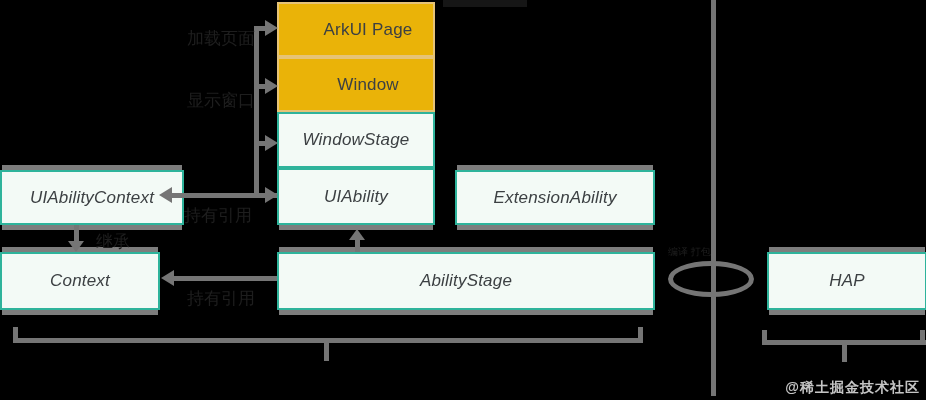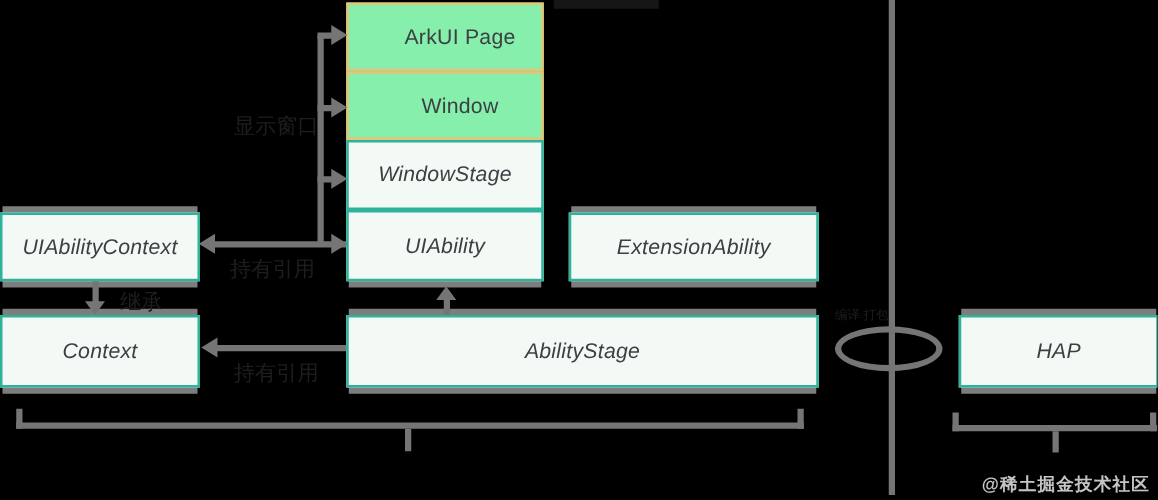--- a/index.html
+++ b/index.html
@@ -1,21 +1,21 @@
 <!DOCTYPE html>
 <html><head>
 <meta charset="utf-8">
 <style>
   html,body{margin:0;padding:0;background:#000;}
   #canvas{position:relative;width:926px;height:400px;background:#000;overflow:hidden;
           font-family:"Liberation Sans","DejaVu Sans",sans-serif;}
   .box{position:absolute;box-sizing:border-box;display:flex;align-items:center;justify-content:center;
        font-size:17px;color:#3c4043;letter-spacing:.2px;}
   .teal{background:#f3faf6;border:2px solid #2eb39b;font-style:italic;}
-  .yellow{background:#86efac;border:2px solid #e6c377;padding-left:24px;}
+  .yellow{background:#eab308;border:2px solid #e6c377;padding-left:24px;}
   .shadow-both{box-shadow:0 7px 0 -2px #7d7d7d,0 -7px 0 -2px #7d7d7d;}
   .shadow-bottom{box-shadow:0 7px 0 -2px #7d7d7d;}
   .line{position:absolute;background:#757575;}
   .arr{position:absolute;width:0;height:0;}
   .arr-right{border-top:8px solid transparent;border-bottom:8px solid transparent;border-left:13px solid #757575;}
   .arr-left{border-top:8px solid transparent;border-bottom:8px solid transparent;border-right:13px solid #757575;}
   .arr-down{border-left:8px solid transparent;border-right:8px solid transparent;border-top:11px solid #757575;}
   .arr-up{border-left:8px solid transparent;border-right:8px solid transparent;border-bottom:11px solid #757575;}
   .edge-label{position:absolute;font-size:17px;color:#1e1e1e;white-space:nowrap;}
   .ellipse{position:absolute;left:668px;top:261px;width:86px;height:36px;box-sizing:border-box;
@@ -39,21 +39,21 @@
   <div class="box yellow" style="left:277px;top:57px;width:158px;height:55px;">
     <span>Window</span>
   </div>
   <div class="box teal" style="left:277px;top:112px;width:158px;height:56px;">
     <span>WindowStage</span>
   </div>
   <div class="box teal shadow-bottom" style="left:277px;top:168px;width:158px;height:57px;text-align:center;">
     <span>UIAbility</span>
   </div>
 
-  <div class="box teal shadow-both" style="left:0;top:170px;width:160px;height:55px;">
+  <div class="box teal shadow-both" style="left:0;top:170px;width:184px;height:55px;">
     <span>UIAbilityContext</span>
   </div>
   <div class="box teal shadow-both" style="left:0;top:252px;width:160px;height:58px;">
     <span>Context</span>
   </div>
 
   <div class="box teal shadow-both" style="left:455px;top:170px;width:200px;height:55px;align-items:center;">
     <span>ExtensionAbility</span>
   </div>
 
@@ -90,20 +90,21 @@
   <div class="line" style="left:13px;top:338px;width:630px;height:5px;"></div>
   <div class="line" style="left:13px;top:327px;width:5px;height:16px;"></div>
   <div class="line" style="left:638px;top:327px;width:5px;height:16px;"></div>
   <div class="line" style="left:324px;top:343px;width:5px;height:18px;"></div>
 
   <div class="line" style="left:762px;top:340px;width:164px;height:5px;"></div>
   <div class="line" style="left:762px;top:330px;width:5px;height:15px;"></div>
   <div class="line" style="left:920px;top:330px;width:5px;height:15px;"></div>
   <div class="line" style="left:842px;top:345px;width:5px;height:17px;"></div>
 
+  <div class="edge-label" style="left:187px;top:27px;">加载页面</div>
   <div class="edge-label" style="left:187px;top:89px;text-align:right;">显示窗口</div>
   <div class="edge-label" style="left:184px;top:204px;">持有引用</div>
   <div class="edge-label" style="left:96px;top:230px;">继承</div>
   <div class="edge-label" style="left:187px;top:287px;">持有引用</div>
   <div class="edge-label" style="left:668px;top:245px;width:90px;text-align:left;font-size:10px;">编译 打包</div>
 
   <div class="watermark">@稀土掘金技术社区</div>
 
 </div>
 

